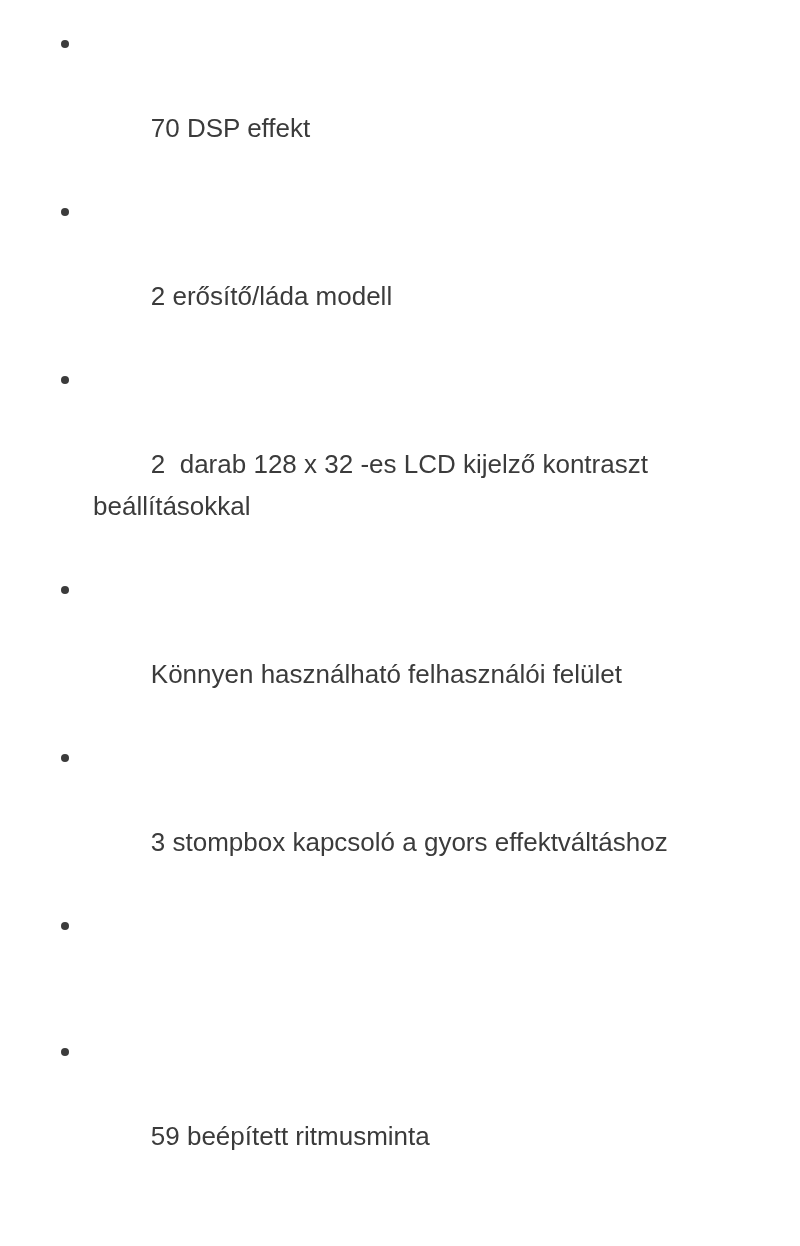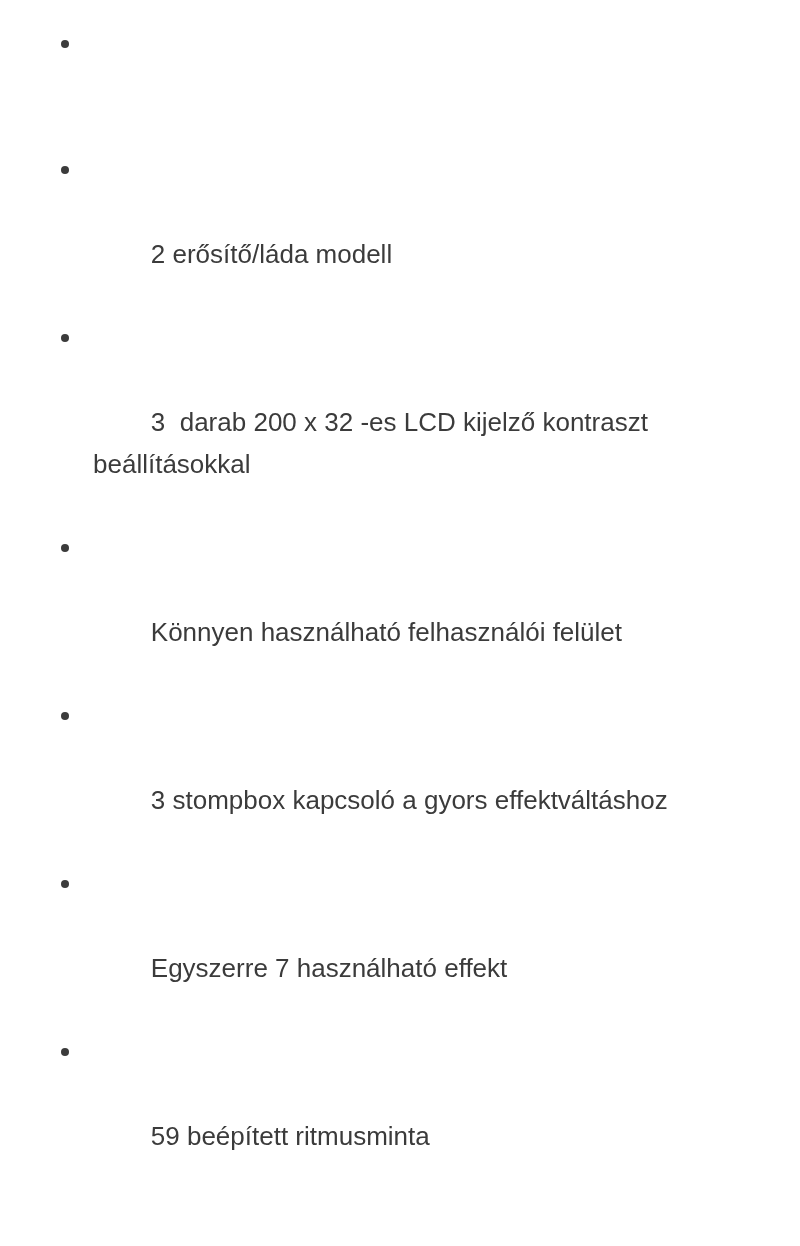--- a/index.html
+++ b/index.html
@@ -46,41 +46,41 @@
   }
 </style>
 </head>
 <body>
 
 <div class="page">
   <ul class="feature-list">
 
   <li>
         <span class="bullet"></span>
+        <span class="li-text">70 DSP effekt</span>
       </li>
       <li>
         <span class="bullet"></span>
         <span class="li-text">2 erősítő/láda modell</span>
       </li>
       <li>
         <span class="bullet"></span>
-        <span class="li-text">3  darab 200 x 32 -es LCD kijelző kontraszt
+        <span class="li-text">2  darab 128 x 32 -es LCD kijelző kontraszt
 beállításokkal</span>
       </li>
       <li>
         <span class="bullet"></span>
         <span class="li-text">Könnyen használható felhasználói felület</span>
       </li>
       <li>
         <span class="bullet"></span>
         <span class="li-text">3 stompbox kapcsoló a gyors effektváltáshoz</span>
       </li>
       <li>
         <span class="bullet"></span>
-        <span class="li-text">Egyszerre 7 használható effekt</span>
       </li>
       <li>
         <span class="bullet"></span>
         <span class="li-text">59 beépített ritmusminta</span>
       </li>
       <li>
         
         
       </li>
     </ul>

